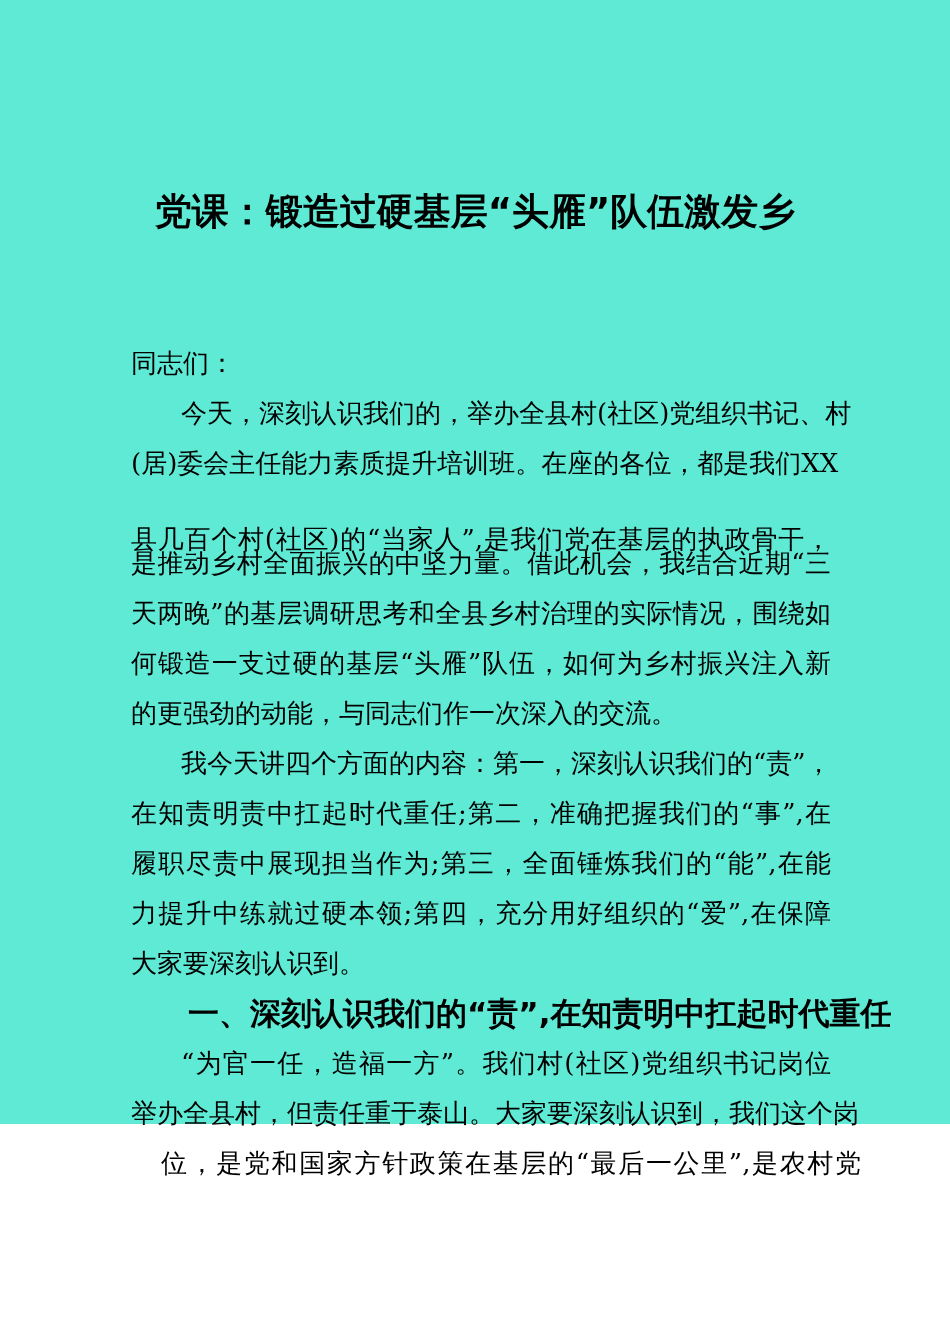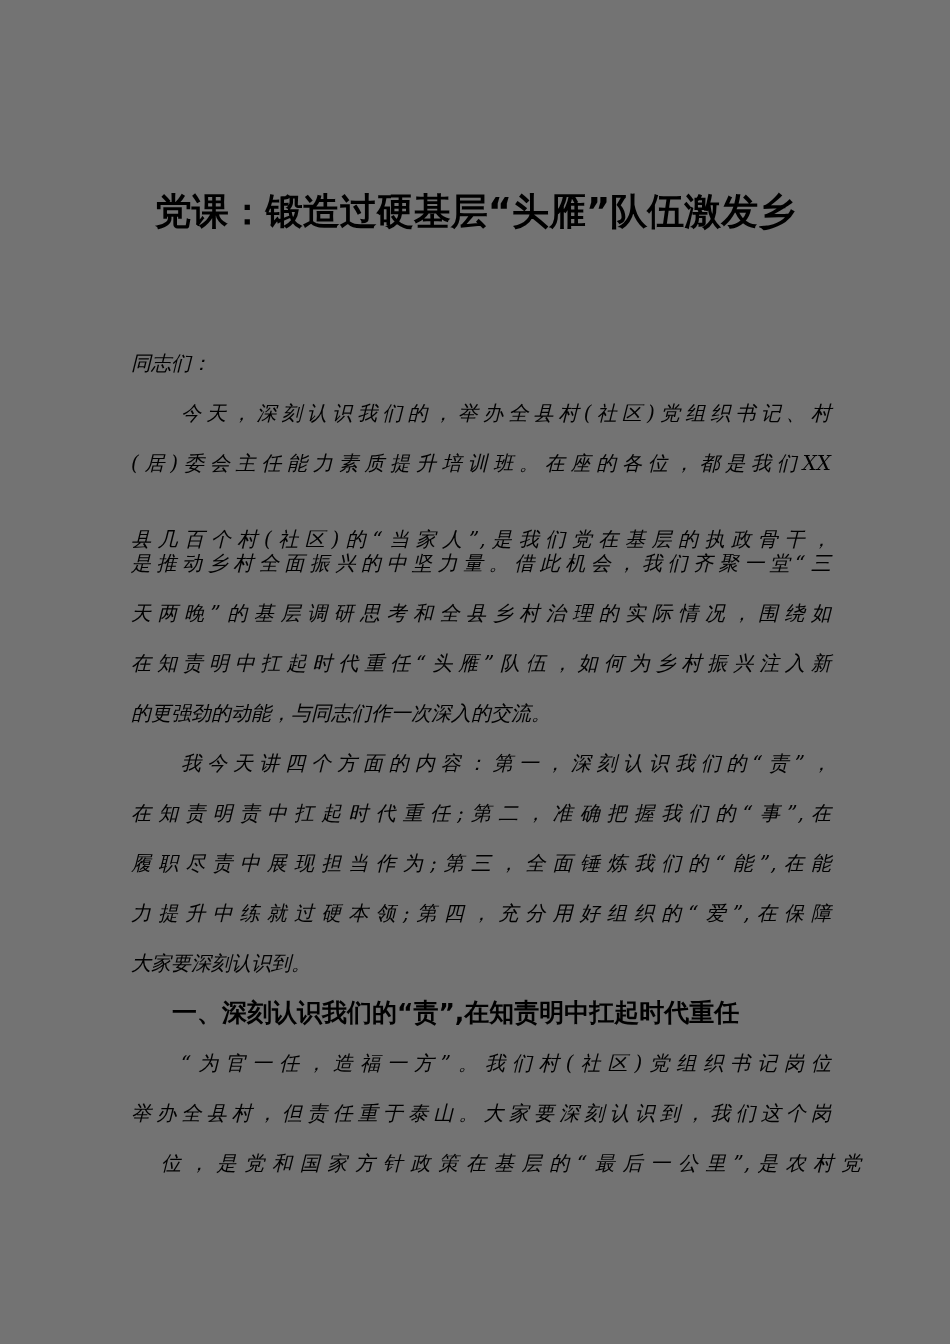--- a/index.html
+++ b/index.html
@@ -12,79 +12,78 @@
       height: 1344px;
       position: relative;
       overflow: hidden;
       font-family: "DejaVu Serif", "Liberation Serif", serif;
       color: #000000;
     }
     .page {
       position: absolute;
       left: 0; top: 0;
       width: 950px;
-      height: 1344px;
-      background: #737373;
+      height: 1124px;
+      background: #5eead4;
     }
     .title {
       position: absolute;
       left: 0;
       width: 950px;
       text-align: center;
       font-family: "DejaVu Sans", "Liberation Sans", sans-serif;
       font-weight: bold;
       font-size: 37px;
       line-height: 40px;
       letter-spacing: 0px;
       white-space: nowrap;
     }
     .line {
       position: absolute;
       left: 131px;
       width: 700px;
-      font-size: 20px;
+      font-size: 26px;
       line-height: 30px;
       white-space: nowrap;
       text-align: justify;
       text-align-last: justify;
-      font-style: italic;
     }
     .line.last {
       text-align-last: left;
     }
     .line.indent {
       padding-left: 50px;
       width: 650px;
     }
     .heading {
       position: absolute;
-      left: 172px;
+      left: 188px;
       font-family: "DejaVu Sans", "Liberation Sans", sans-serif;
       font-weight: bold;
-      font-size: 25px;
+      font-size: 31px;
       line-height: 30px;
       white-space: nowrap;
     }
   </style>
 </head>
 <body>
 
 <div class="page">
 
   <div class="title" style="top:192px;">党课：锻造过硬基层“头雁”队伍激发乡</div>
 
   <div class="line last" style="top:348px;">同志们：</div>
 
   <div>
     <div class="line indent" style="top:398px;">今天，深刻认识我们的，举办全县村(社区)党组织书记、村</div>
     <div class="line" style="top:448px;">(居)委会主任能力素质提升培训班。在座的各位，都是我们XX</div>
     <div class="line" style="top:524px;">县几百个村(社区)的“当家人”,是我们党在基层的执政骨干，</div>
-    <div class="line" style="top:548px;">是推动乡村全面振兴的中坚力量。借此机会，我们齐聚一堂“三</div>
+    <div class="line" style="top:548px;">是推动乡村全面振兴的中坚力量。借此机会，我结合近期“三</div>
     <div class="line" style="top:598px;">天两晚”的基层调研思考和全县乡村治理的实际情况，围绕如</div>
-    <div class="line" style="top:648px;">在知责明中扛起时代重任“头雁”队伍，如何为乡村振兴注入新</div>
+    <div class="line" style="top:648px;">何锻造一支过硬的基层“头雁”队伍，如何为乡村振兴注入新</div>
     <div class="line last" style="top:698px;">的更强劲的动能，与同志们作一次深入的交流。</div>
   </div>
 
   <div>
     <div class="line indent" style="top:748px;">我今天讲四个方面的内容：第一，深刻认识我们的“责”，</div>
     <div class="line" style="top:798px;">在知责明责中扛起时代重任;第二，准确把握我们的“事”,在</div>
     <div class="line" style="top:848px;">履职尽责中展现担当作为;第三，全面锤炼我们的“能”,在能</div>
     <div class="line" style="top:898px;">力提升中练就过硬本领;第四，充分用好组织的“爱”,在保障</div>
     <div class="line last" style="top:948px;">大家要深刻认识到。</div>
   </div>

